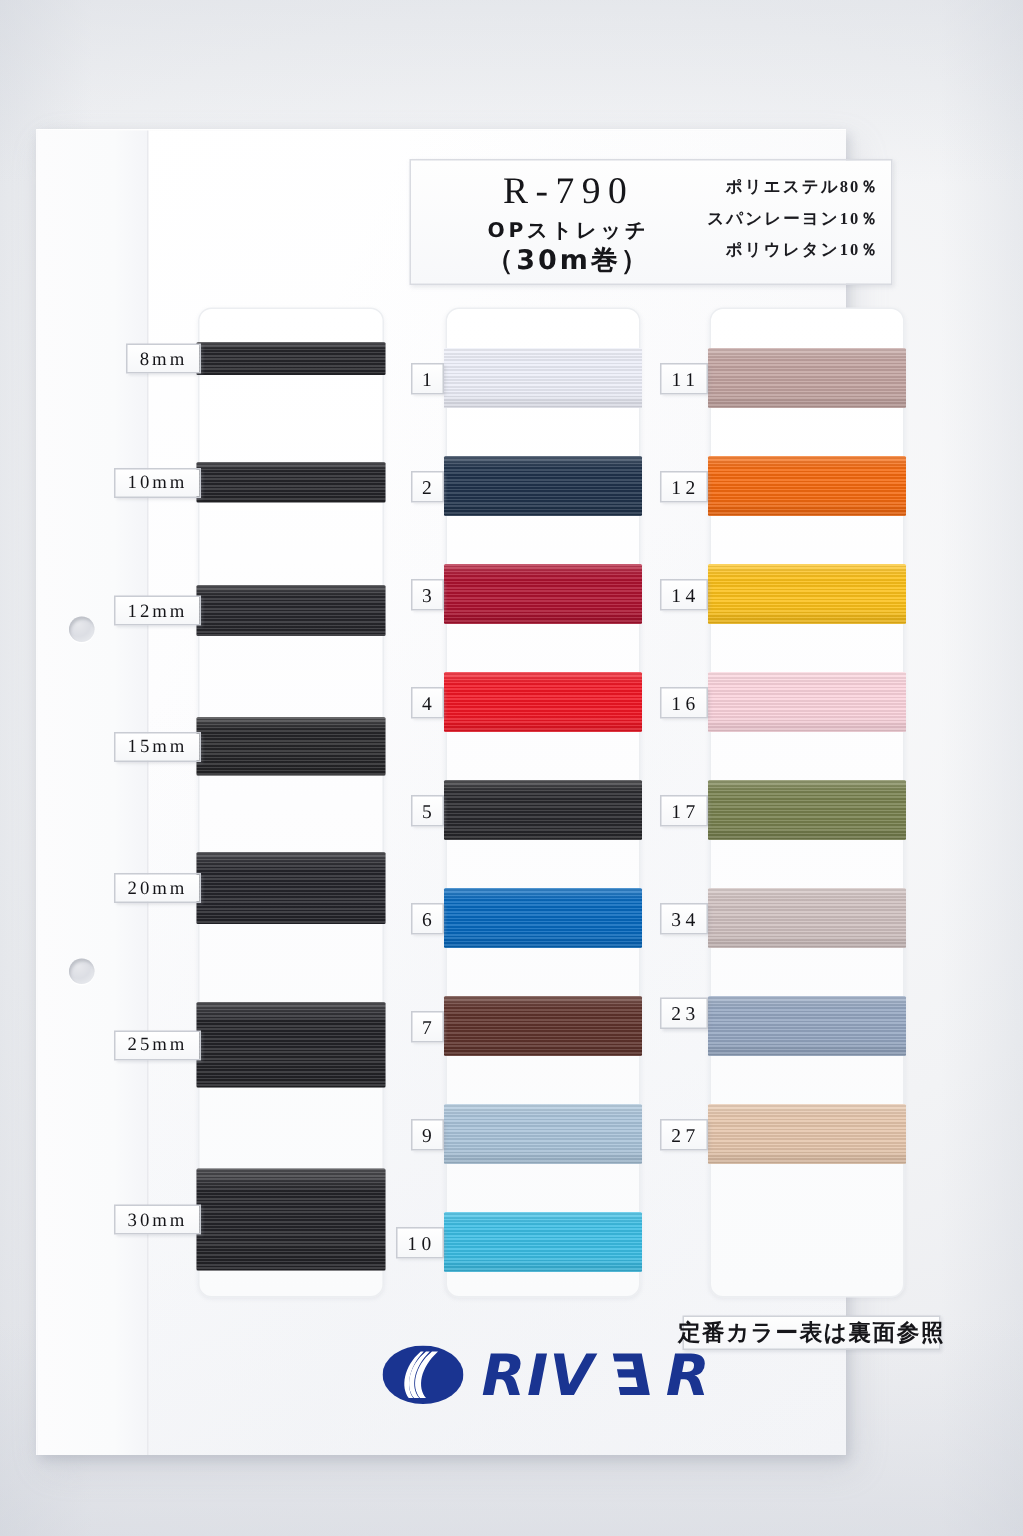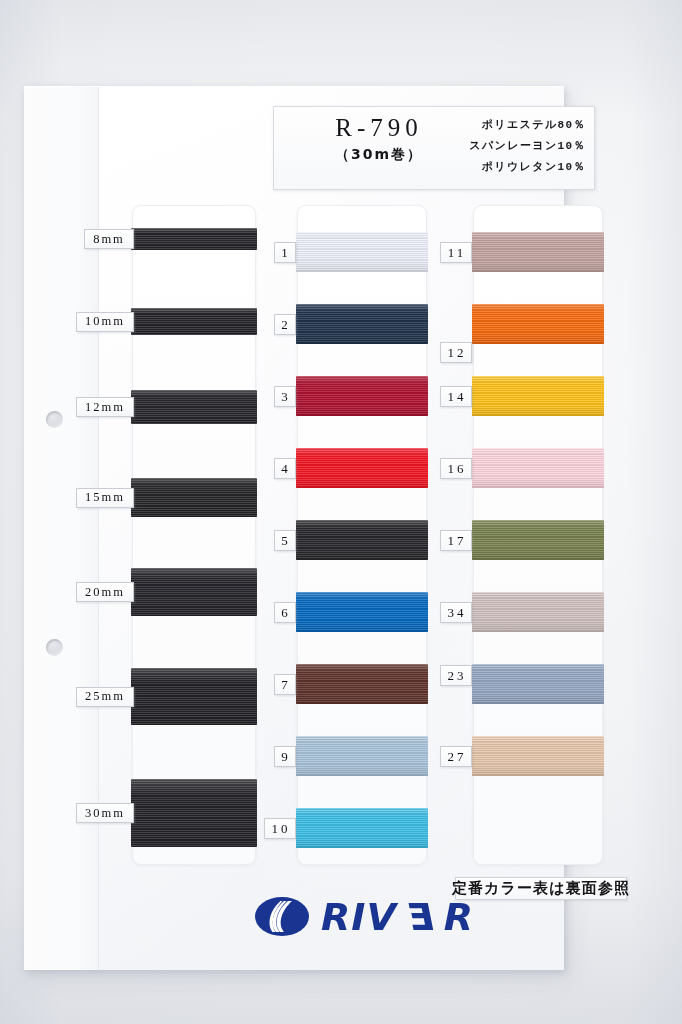--- a/index.html
+++ b/index.html
@@ -99,32 +99,32 @@
     font-family: "Liberation Serif", serif;
   }
   #spec-name {
     font-size: 13.5px;
     letter-spacing: 2.5px;
     line-height: 20px;
     font-weight: bold;
     font-family: "DejaVu Sans", sans-serif;
   }
   #spec-length {
-    font-size: 14px;
+    font-size: 18px;
     letter-spacing: 2px;
     line-height: 20px;
     font-weight: bold;
     font-family: "DejaVu Sans", sans-serif;
   }
   #spec-right {
     position: absolute;
     right: 8px; top: 8px;
     text-align: right;
     color: #1b1b20;
-    font-family: Liberation Mono, monospace;
+    font-family: Liberation Serif, serif;
   }
   .comp-line {
     font-size: 11px;
     letter-spacing: 1.4px;
     line-height: 21px;
     font-weight: bold;
     white-space: nowrap;
   }
 
   
@@ -246,20 +246,21 @@
   <div id="card-sheen"></div>
 
   <div id="binding">
     <div class="punch-hole" id="punch-top"></div>
     <div class="punch-hole" id="punch-bottom"></div>
   </div>
 
   <div id="spec-box">
     <div id="spec-left">
       <div id="spec-code">R-790</div>
+      <div id="spec-name">OPストレッチ</div>
       <div id="spec-length">（30m巻）</div>
     </div>
     <div id="spec-right">
       <div class="comp-line">ポリエステル80％</div>
       <div class="comp-line">スパンレーヨン10％</div>
       <div class="comp-line">ポリウレタン10％</div>
     </div>
   </div>
 
   <div class="panel" id="panel-width"></div>
@@ -299,21 +300,21 @@
       <div class="tag tag-num" style="width: 22px; left: 249px; top: 587px;">7</div>
       <div class="band" style="left: 271px; top: 649px; width: 132px; height: 40px; background: rgb(169, 195, 217);"></div>
       <div class="tag tag-num" style="width: 22px; left: 249px; top: 659px;">9</div>
       <div class="band" style="left: 271px; top: 721px; width: 132px; height: 40px; background: rgb(59, 189, 228);"></div>
       <div class="tag tag-num" style="width: 32px; left: 239px; top: 731px;">10</div>
     </div>
   <div id="bands-colorB">
       <div class="band" style="left: 447px; top: 145px; width: 132px; height: 40px; background: rgb(194, 163, 160);"></div>
       <div class="tag tag-num" style="width: 32px; left: 415px; top: 155px;">11</div>
       <div class="band" style="left: 447px; top: 217px; width: 132px; height: 40px; background: rgb(244, 105, 15);"></div>
-      <div class="tag tag-num" style="width: 32px; left: 415px; top: 227px; margin-top: 28px;">12</div>
+      <div class="tag tag-num" style="width: 32px; left: 415px; top: 227px;">12</div>
       <div class="band" style="left: 447px; top: 289px; width: 132px; height: 40px; background: rgb(251, 192, 26);"></div>
       <div class="tag tag-num" style="width: 32px; left: 415px; top: 299px;">14</div>
       <div class="band" style="left: 447px; top: 361px; width: 132px; height: 40px; background: rgb(251, 211, 220);"></div>
       <div class="tag tag-num" style="width: 32px; left: 415px; top: 371px;">16</div>
       <div class="band" style="left: 447px; top: 433px; width: 132px; height: 40px; background: rgb(119, 128, 78);"></div>
       <div class="tag tag-num" style="width: 32px; left: 415px; top: 443px;">17</div>
       <div class="band" style="left: 447px; top: 505px; width: 132px; height: 40px; background: rgb(207, 192, 191);"></div>
       <div class="tag tag-num" style="width: 32px; left: 415px; top: 515px;">34</div>
       <div class="band" style="left: 447px; top: 577px; width: 132px; height: 40px; background: rgb(148, 166, 193);"></div>
       <div class="tag tag-num" style="width: 32px; left: 415px; top: 578px;">23</div>

